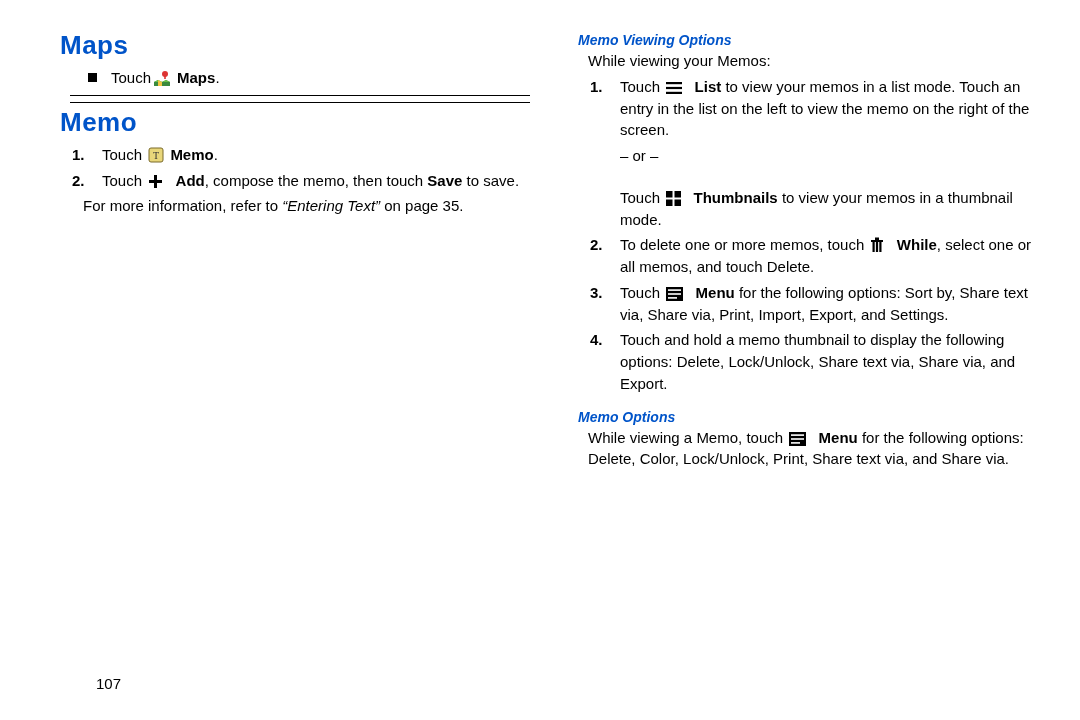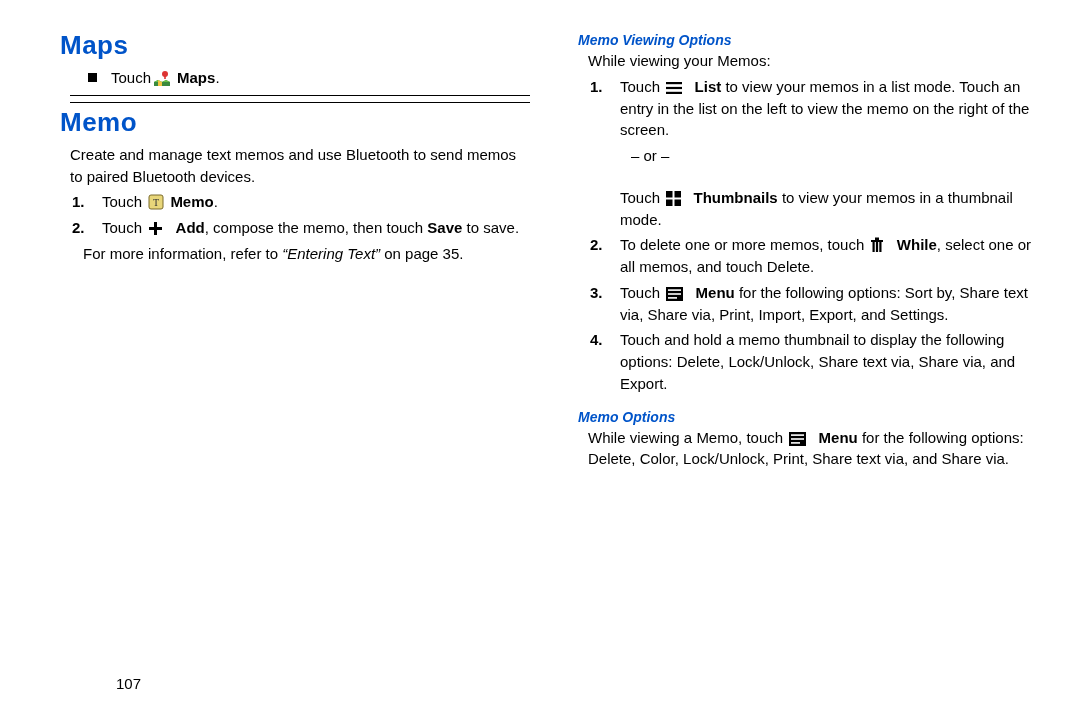--- a/index.html
+++ b/index.html
@@ -91,21 +91,21 @@
   }
   .or-line { margin: 4px 0 4px 42px; }
   .icon {
     display: inline-block;
     vertical-align: -3px;
     margin: 0 2px;
   }
   .icon svg { display: block; }
   .page-num {
     position: absolute;
-    left: 116px;
+    left: 96px;
     bottom: 28px;
     font-size: 15px;
   }
 </style>
 </head>
 <body>
 
 <div class="page">
 
   <div class="col">
@@ -126,21 +126,20 @@
       </span>
       <span style="width:4px"></span>
       <span class="bold">Maps</span>
         <span>.</span>
     </div>
 
     <hr class="hr">
     <hr class="hr">
 
     <h1>Memo</h1>
-    <p class="body">Create and manage text memos and use Bluetooth to send memos to paired Bluetooth devices.</p>
 
     <ol class="steps">
       <li>
         <span>Touch </span>
         <span class="icon">
           <svg width="16" height="16" viewBox="0 0 16 16">
             <rect x="1" y="1" width="14" height="14" rx="2" fill="#e8d67a" stroke="#7a6a2a"></rect>
             <text x="8" y="12" text-anchor="middle" font-size="10" font-family="serif" fill="#333">T</text>
           </svg>
         </span>
@@ -173,21 +172,21 @@
         <span>Touch </span>
         <span class="icon">
           <svg width="16" height="14" viewBox="0 0 16 14">
             <rect x="0" y="1" width="16" height="2.2" fill="#000"></rect>
             <rect x="0" y="5.9" width="16" height="2.2" fill="#000"></rect>
             <rect x="0" y="10.8" width="16" height="2.2" fill="#000"></rect>
           </svg>
         </span>
         <span style="width:2px;display:inline-block"></span>
         <span class="bold">List</span><span> to view your memos in a list mode. Touch an entry in the list on the left to view the memo on the right of the screen.</span>
-        <div class="or-line" style="margin-left:11px">– or –</div>
+        <div class="or-line" style="margin-left:0">– or –</div>
         <div style="margin-top:20px">
           <span>Touch </span>
           <span class="icon">
             <svg width="15" height="15" viewBox="0 0 15 15">
               <rect x="0" y="0" width="6.5" height="6.5" fill="#000"></rect>
               <rect x="8.5" y="0" width="6.5" height="6.5" fill="#000"></rect>
               <rect x="0" y="8.5" width="6.5" height="6.5" fill="#000"></rect>
               <rect x="8.5" y="8.5" width="6.5" height="6.5" fill="#000"></rect>
             </svg>
           </span>

